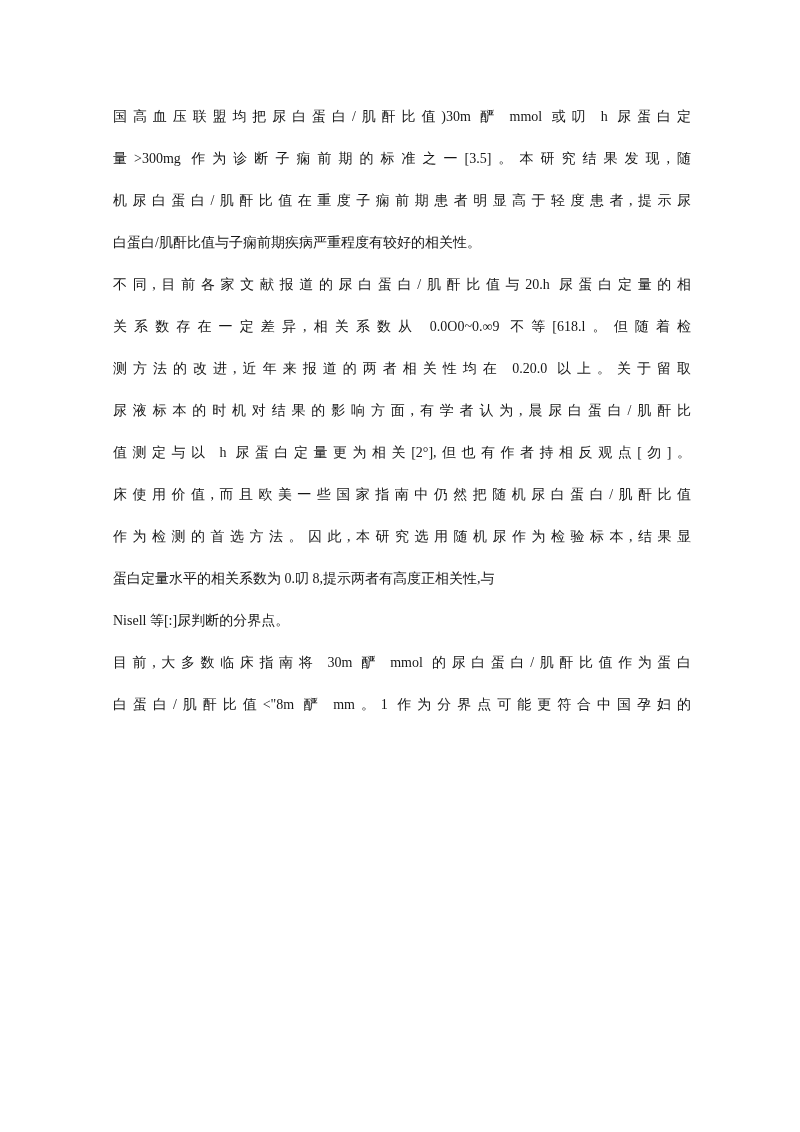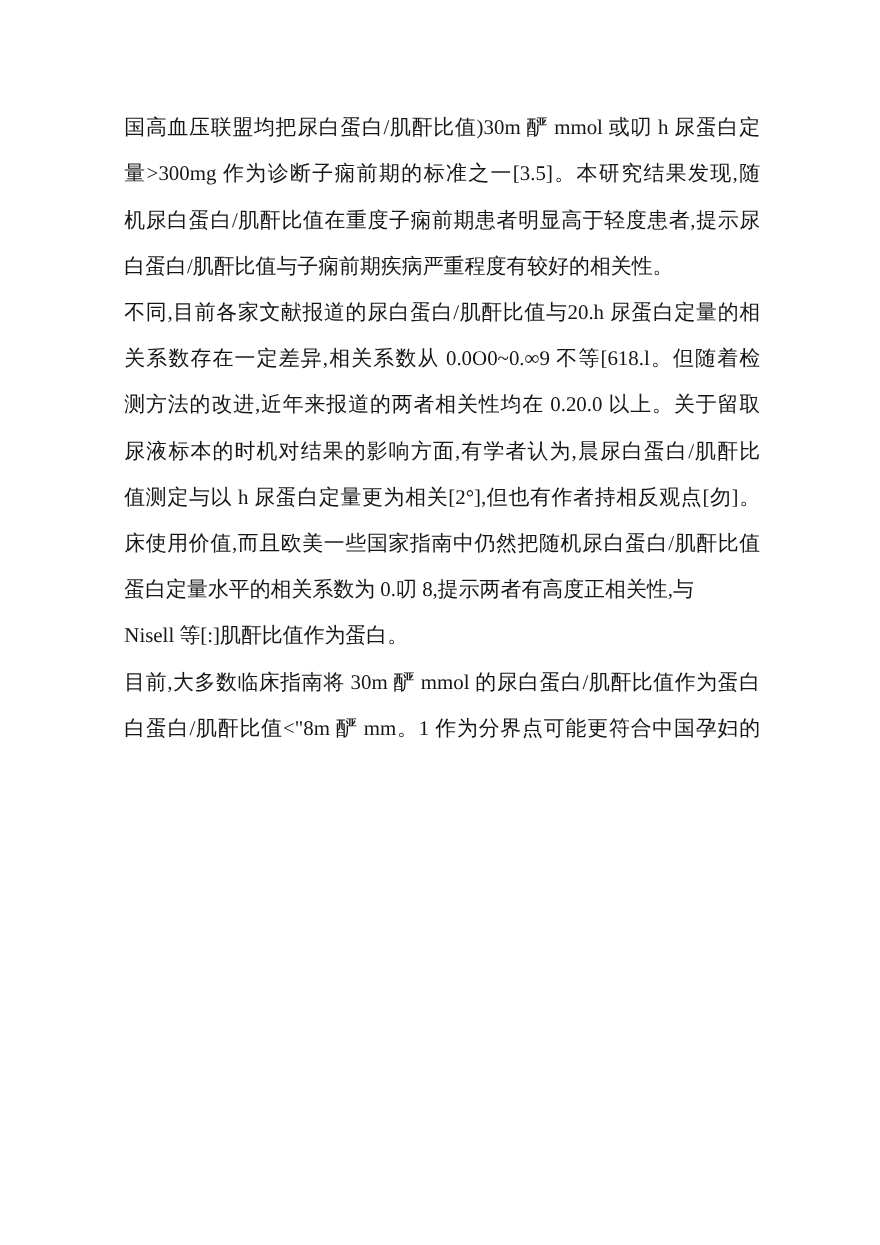--- a/index.html
+++ b/index.html
@@ -12,21 +12,21 @@
     font-family: "Liberation Serif", "DejaVu Serif", serif;
     color: #161616;
   }
   .text-column {
     position: absolute;
     left: 113px;
     top: 96px;
     width: 578px;
   }
   .line {
-    font-size: 19px;
+    font-size: 14px;
     height: 42px;
     line-height: 42px;
     white-space: normal;
     text-align: left;
   }
   .jf {
     text-align: justify;
     text-align-last: justify;
   }
 </style>
@@ -38,18 +38,19 @@
     <div class="line jf">国高血压联盟均把尿白蛋白/肌酐比值)30m 酽 mmol 或叨 h 尿蛋白定</div>
     <div class="line jf">量&gt;300mg 作为诊断子痫前期的标准之一[3.5]。本研究结果发现,随</div>
     <div class="line jf">机尿白蛋白/肌酐比值在重度子痫前期患者明显高于轻度患者,提示尿</div>
     <div class="line">白蛋白/肌酐比值与子痫前期疾病严重程度有较好的相关性。</div>
     <div class="line jf">不同,目前各家文献报道的尿白蛋白/肌酐比值与20.h 尿蛋白定量的相</div>
     <div class="line jf">关系数存在一定差异,相关系数从 0.0O0~0.∞9 不等[618.l。但随着检</div>
     <div class="line jf">测方法的改进,近年来报道的两者相关性均在 0.20.0 以上。关于留取</div>
     <div class="line jf">尿液标本的时机对结果的影响方面,有学者认为,晨尿白蛋白/肌酐比</div>
     <div class="line jf">值测定与以 h 尿蛋白定量更为相关[2°],但也有作者持相反观点[勿]。</div>
     <div class="line jf">床使用价值,而且欧美一些国家指南中仍然把随机尿白蛋白/肌酐比值</div>
+    <div class="line jf">作为检测的首选方法。囚此,本研究选用随机尿作为检验标本,结果显</div>
     <div class="line">蛋白定量水平的相关系数为 0.叨 8,提示两者有高度正相关性,与</div>
-    <div class="line">Nisell 等[:]肌酐比值作为蛋白。</div>
+    <div class="line">Nisell 等[:]尿判断的分界点。</div>
     <div class="line jf">目前,大多数临床指南将 30m 酽 mmol 的尿白蛋白/肌酐比值作为蛋白</div>
     <div class="line jf">白蛋白/肌酐比值&lt;"8m 酽 mm。1 作为分界点可能更符合中国孕妇的</div>
   </div>
 </div>
 
 </body></html>

